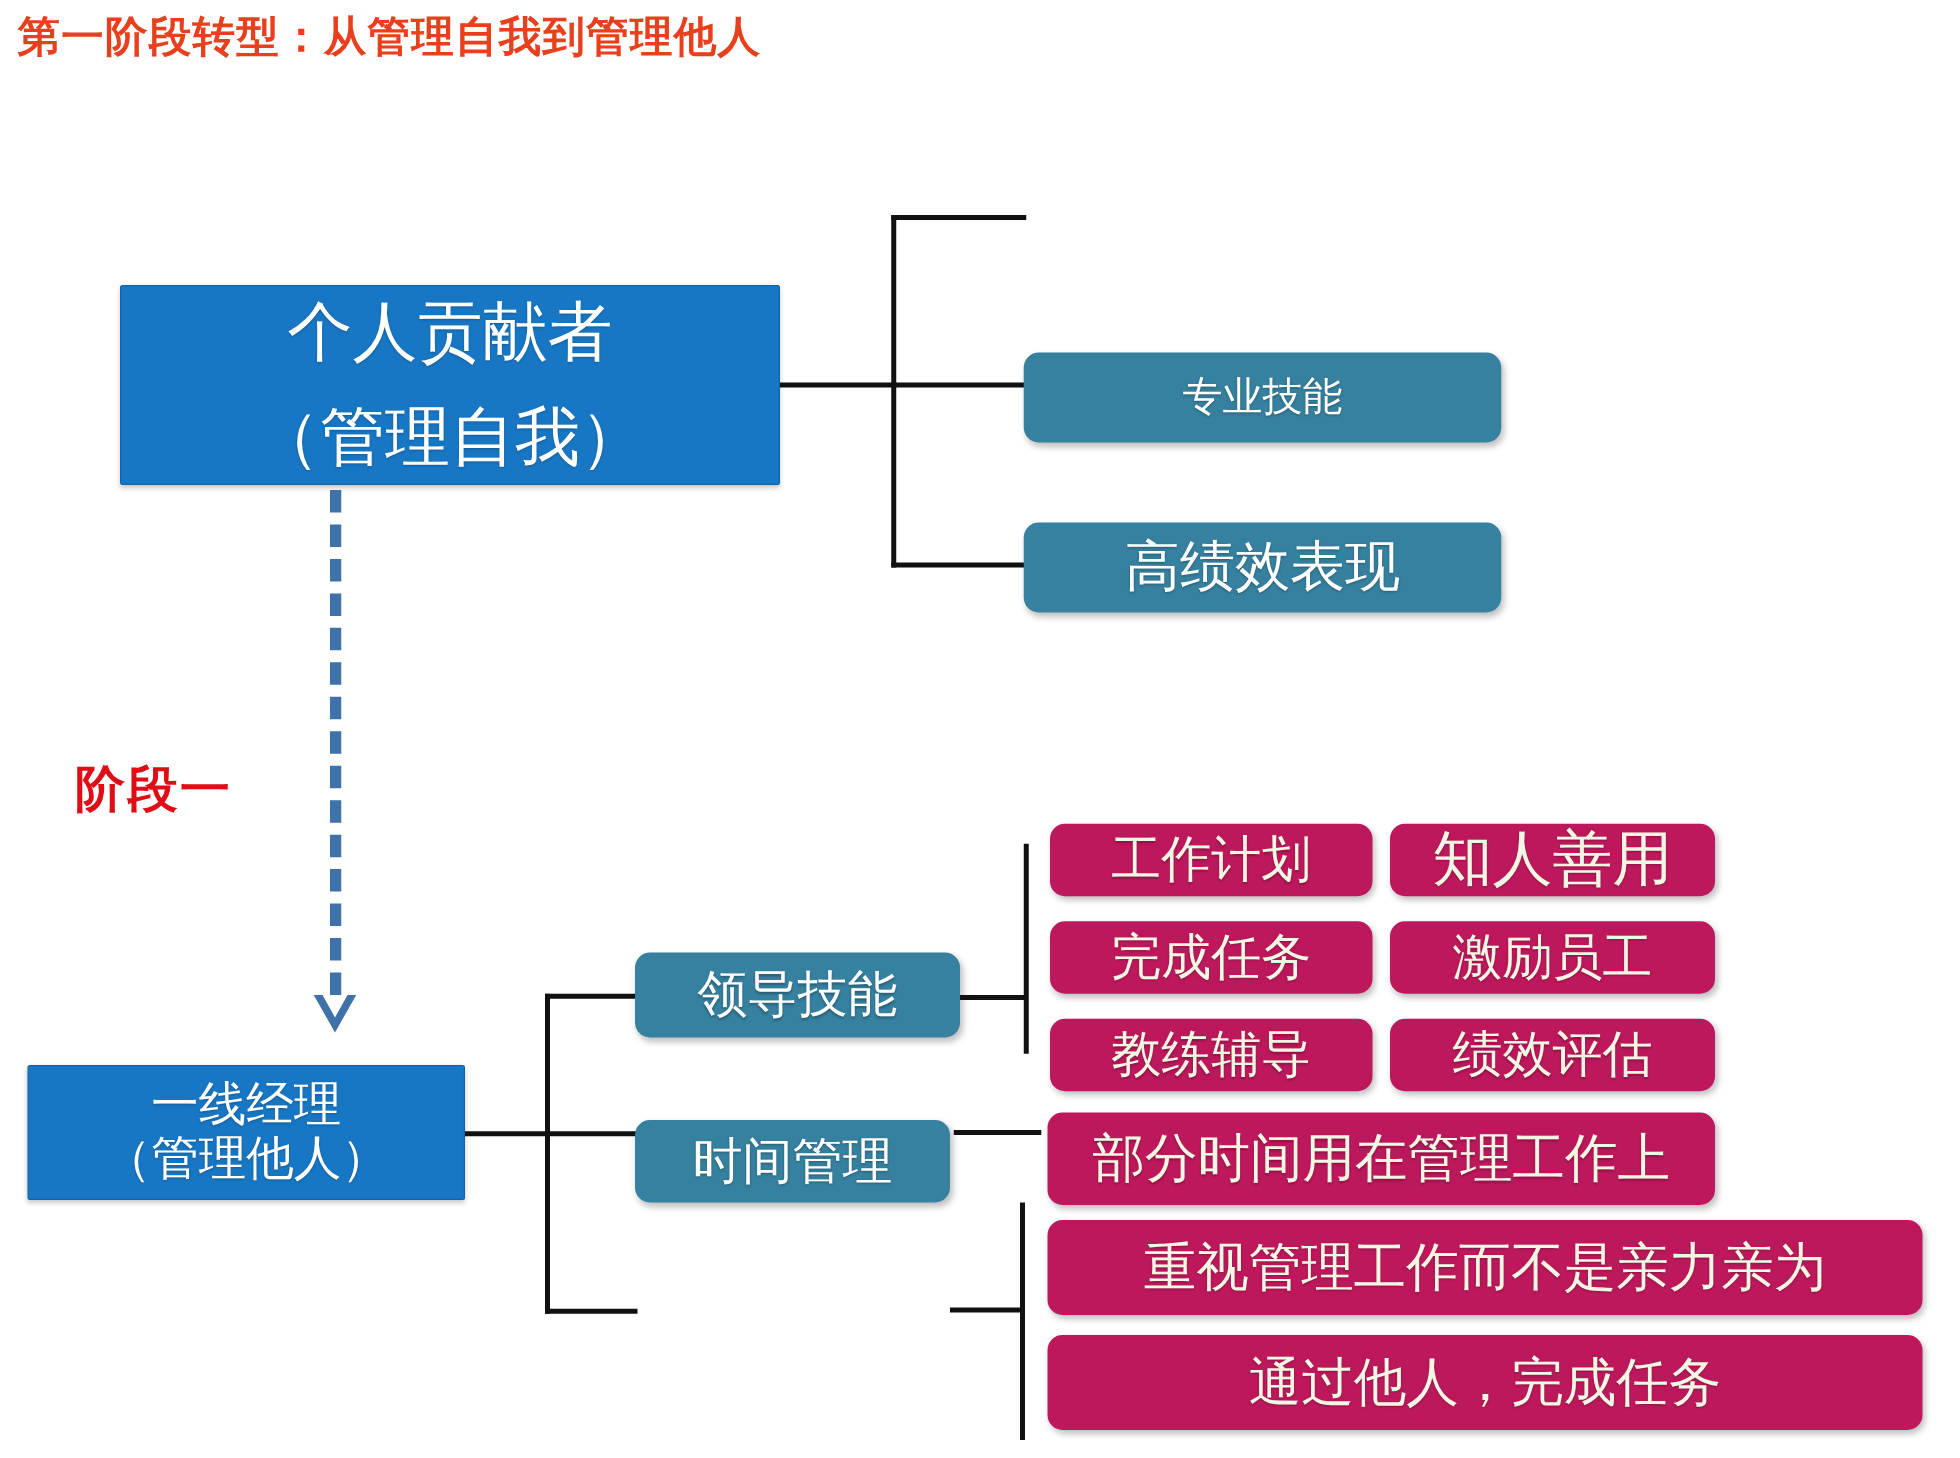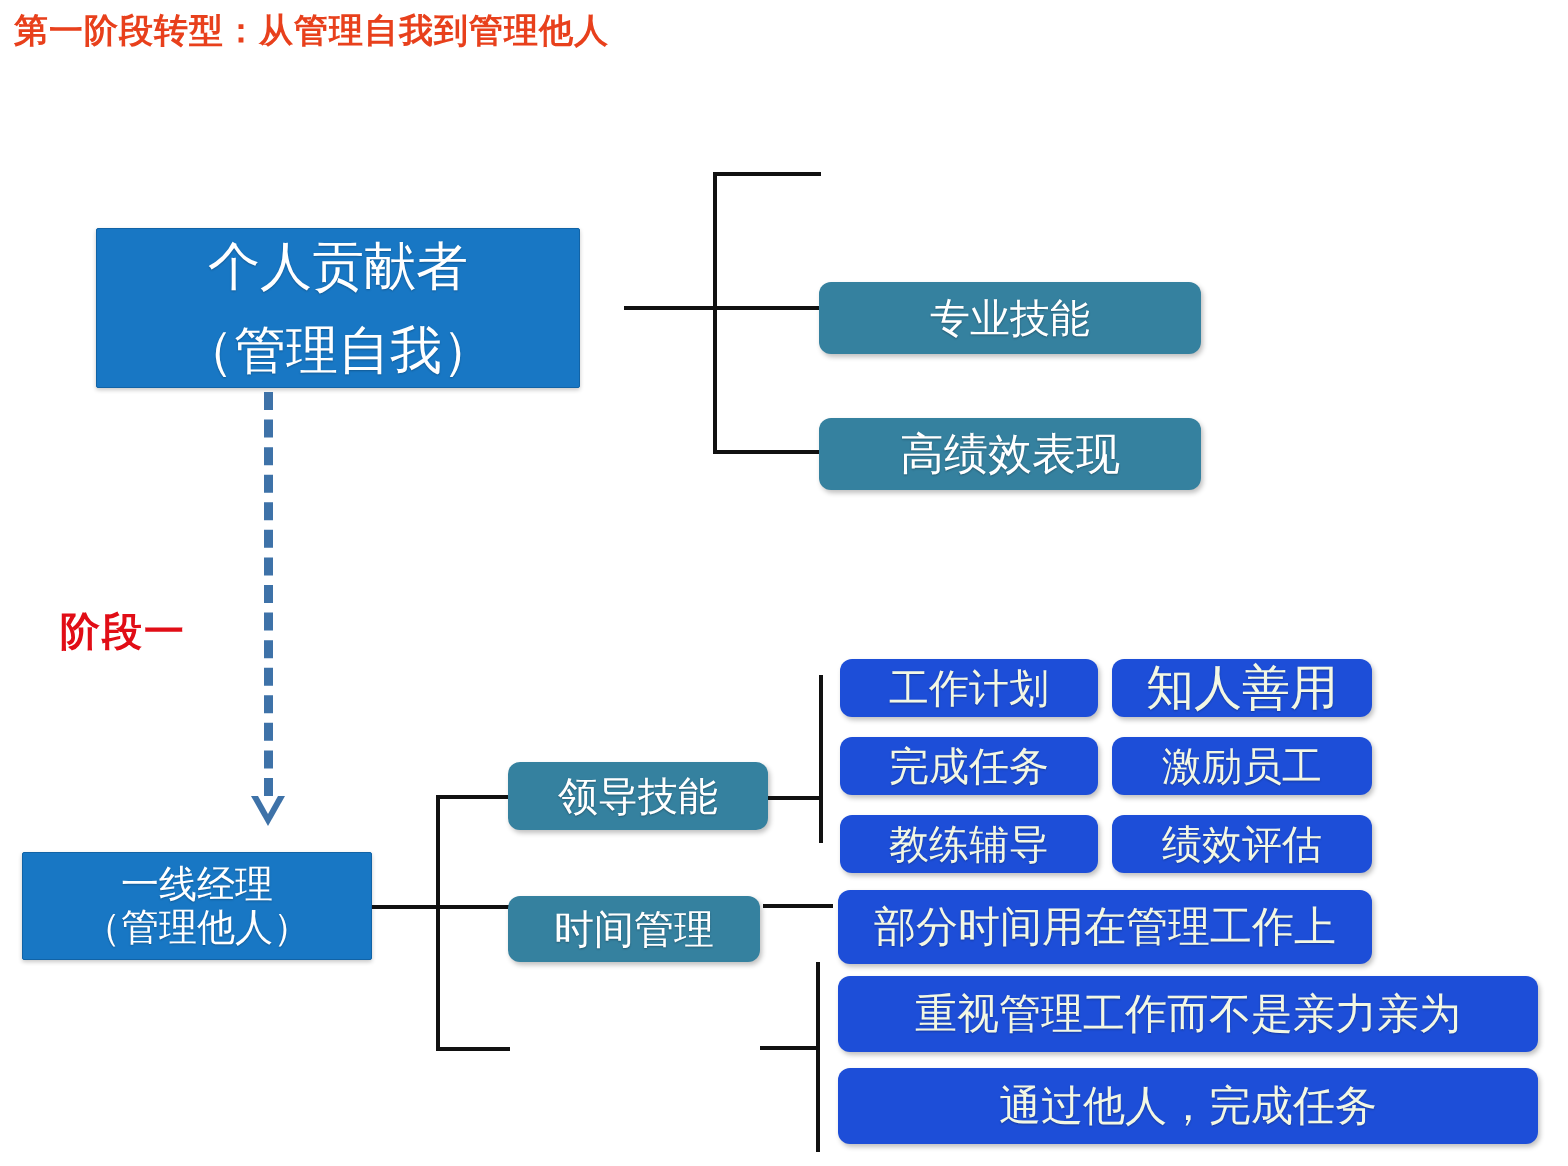--- a/index.html
+++ b/index.html
@@ -70,21 +70,21 @@
   
   .node.teal {
     background: #35819F;
     border-radius: 12px;
     box-shadow: 2px 3px 5px rgba(0,0,0,0.25);
     text-shadow: 0 1px 2px rgba(0,0,0,0.3);
   }
 
   
   .node.green {
-    background: #1d4ed8;
+    background: #be185d;
     border-radius: 12px;
     box-shadow: 2px 3px 5px rgba(0,0,0,0.25);
     color: #F2F7E4;
     text-shadow: 0 1px 2px rgba(0,0,0,0.28);
   }
 
   
   .hline {
     position: absolute;
     background: #111111;
@@ -122,34 +122,34 @@
     border-top: 18px solid #ffffff;
   }
 </style>
 </head>
 <body>
 
 <div id="stage">
 
   <div class="slide-title">第一阶段转型：从管理自我到管理他人</div>
 
-  <div class="node blue" style="left:96px; top:228px; width:484px; height:160px; font-size:52px; flex-direction:column;gap:25px;">
+  <div class="node blue" style="left:96px; top:228px; width:528px; height:160px; font-size:52px; flex-direction:column;gap:25px;">
     <span>个人贡献者</span>
     <span>（管理自我）</span>
   </div>
 
   <div class="hline" style="left:624px; top:306px; width:93px;"></div>
 
   <div class="vline" style="left:713px; top:172px; height:282px;"></div>
 
   <div class="hline" style="left:713px; top:172px; width:108px;"></div>
   <div class="hline" style="left:713px; top:306px; width:108px;"></div>
   <div class="hline" style="left:713px; top:450px; width:108px;"></div>
 
-  <div class="node teal" style="left:819px; top:282px; width:382px; height:72px; font-size:40px;">
+  <div class="node teal" style="left:819px; top:282px; width:382px; height:72px; font-size:32px;">
     <span>专业技能</span>
   </div>
   <div class="node teal" style="left:819px; top:418px; width:382px; height:72px; font-size:44px;">
     <span>高绩效表现</span>
   </div>
 
   <div class="dashed-arrow-line" style="left:264px; top:392px; height:404px;"></div>
   <div class="arrow-head" style="left:251px; top:796px;"></div>
 
   <div class="stage-label">阶段一</div>

